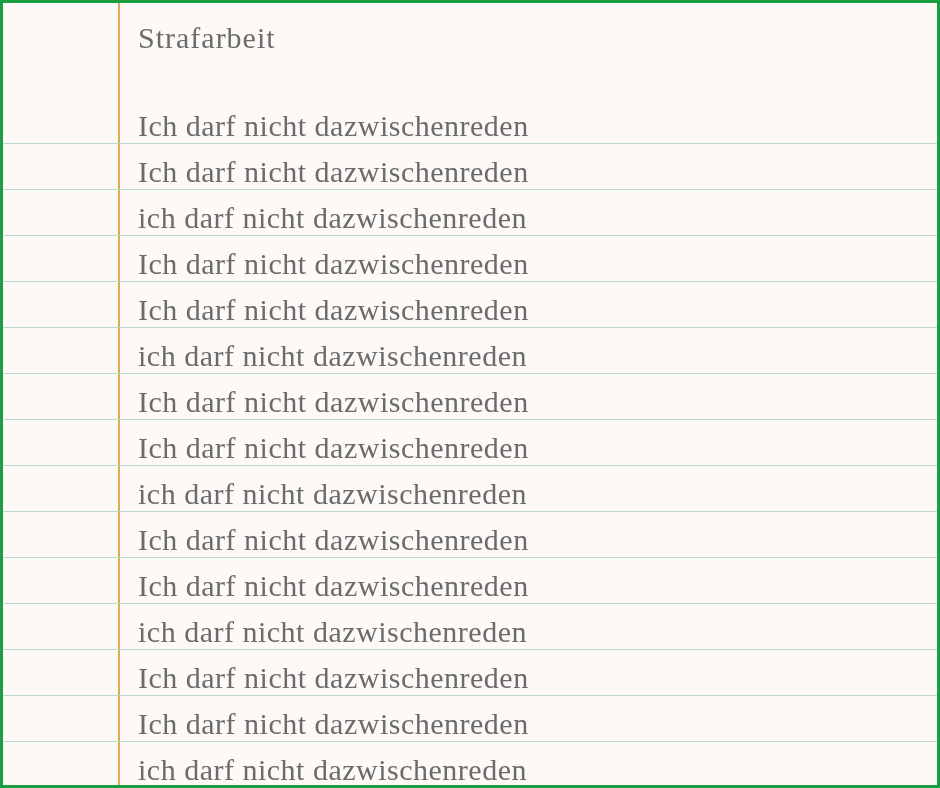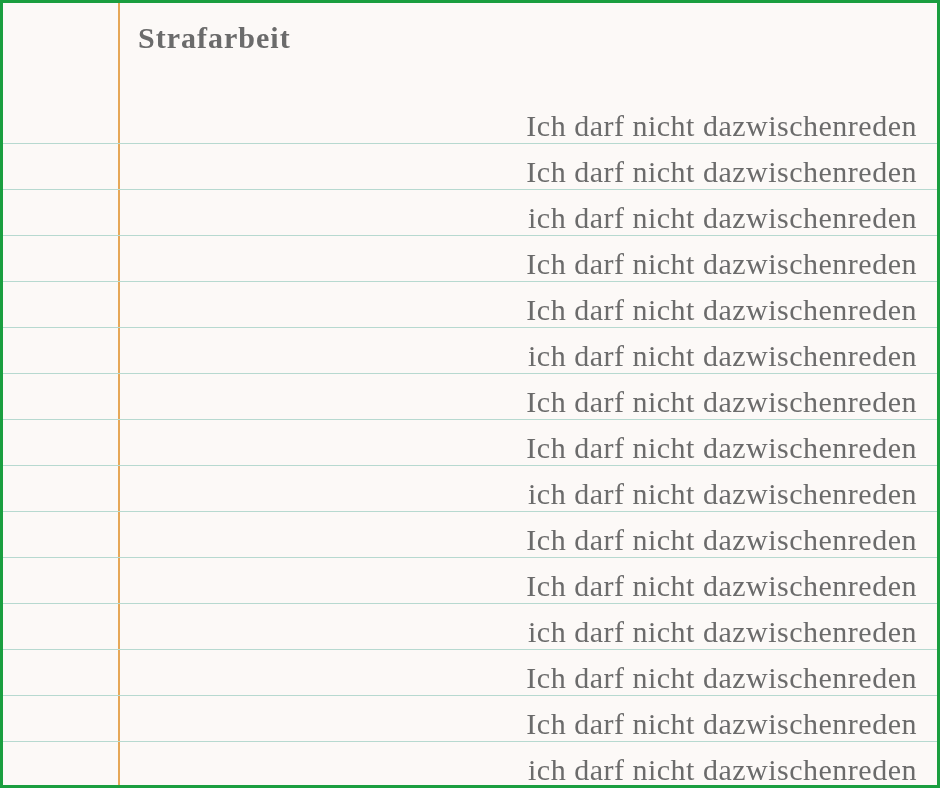--- a/index.html
+++ b/index.html
@@ -43,35 +43,34 @@
     position: absolute;
     left: 135px;
     top: 18px;
     right: 20px;
   }
   .title {
     font-size: 30px;
     color: #6b6b6b;
     letter-spacing: 1px;
     margin-bottom: 48px;
-    font-weight: 700;
+    font-weight: 400;
   }
   .lines-container {
     display: flex;
     flex-direction: column;
   }
   .text-line {
     font-size: 30px;
     color: #6b6b6b;
     letter-spacing: 0.5px;
     line-height: 46px;
     height: 46px;
     font-weight: 400;
     white-space: nowrap;
-    text-align: right;
   }
 </style>
 </head>
 <body>
 
 <div class="margin-line"></div>
 
 <div class="ruled-lines" id="rules">
     <div class="ruled-line" style="top: 140px;"></div>
     <div class="ruled-line" style="top: 186px;"></div>

